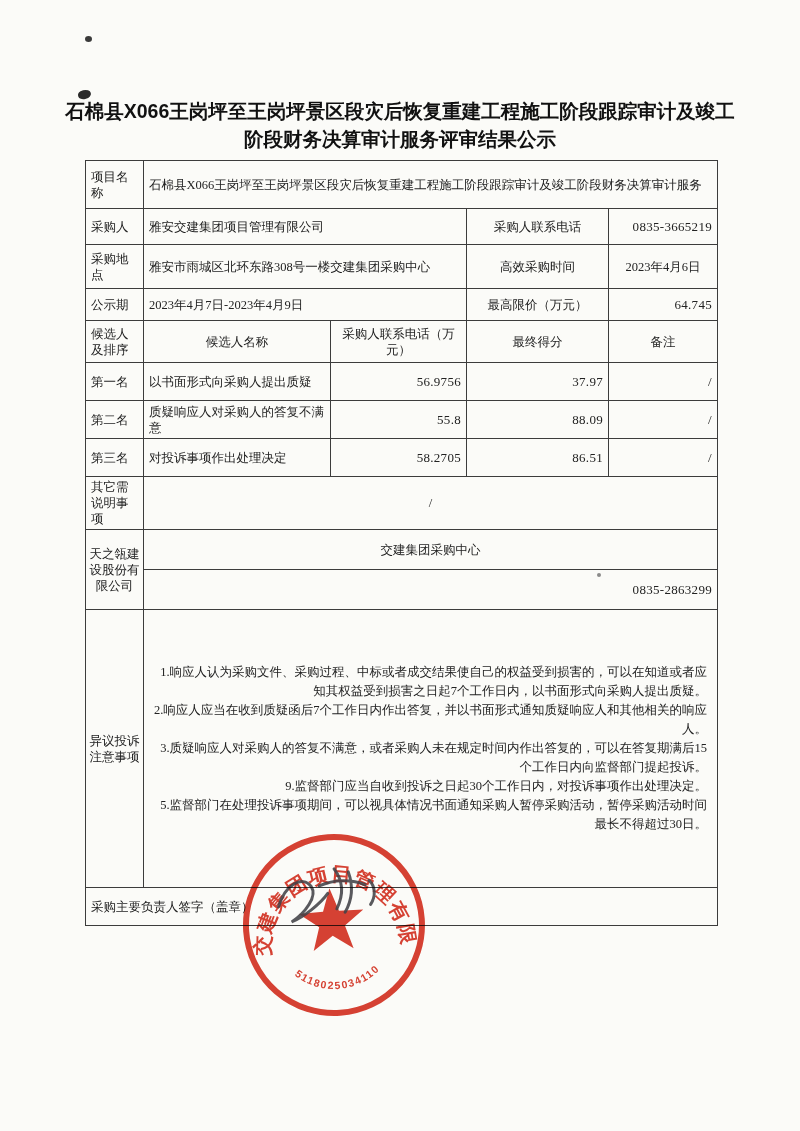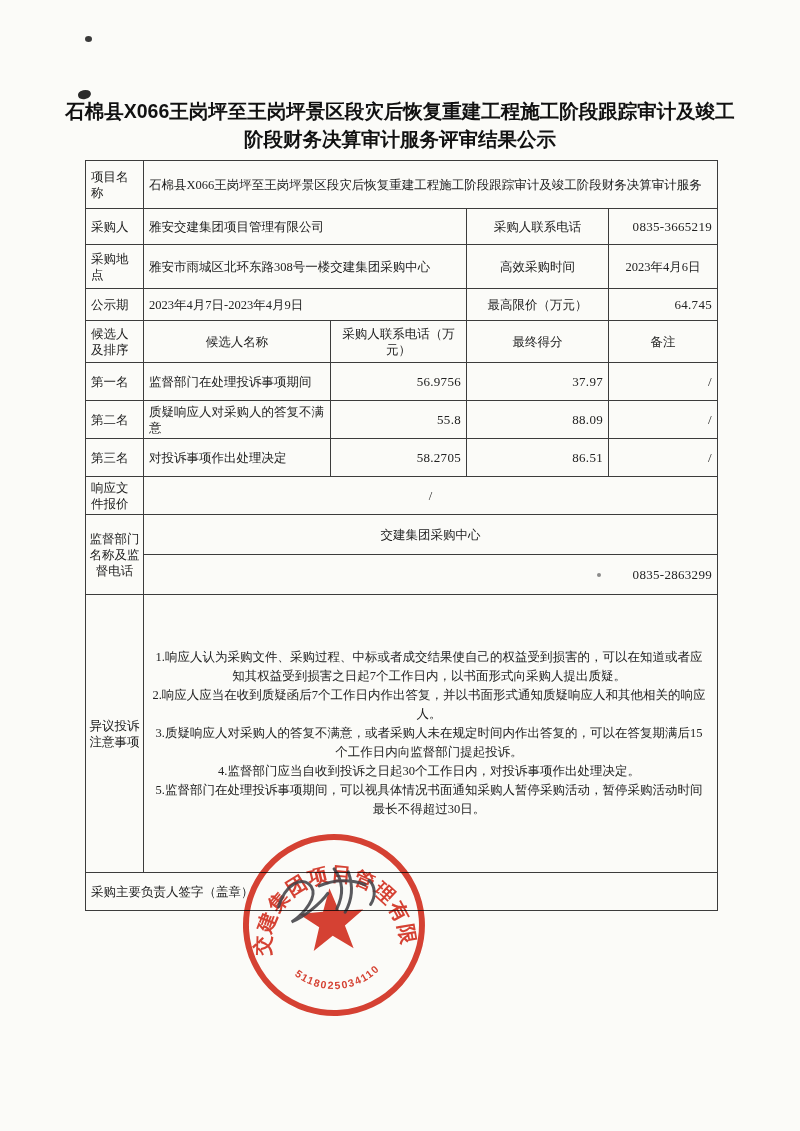--- a/index.html
+++ b/index.html
@@ -12,21 +12,21 @@
     font-weight:bold; font-size:19.5px; line-height:28px; color:#111;
   }
 
   table.main { position:absolute; left:85px; top:160px; width:632px; border-collapse:collapse; table-layout:fixed;padding-left:32px; }
   td { border:1.6px solid #3c3c3c; font-size:12.5px; line-height:16px; padding:2px 5px; vertical-align:middle; color:#222; }
   td.lab { text-align:left; }
   td.lab-c { text-align:center; padding:2px 2px; }
   td.ctr { text-align:center;margin-top:44px; }
   td.num { text-align:right; font-size:13px; letter-spacing:0.3px; }
   td.notice-cell { padding:6px 10px 6px 7px; }
-  .notice-line { font-size:12.5px; line-height:19px; text-align:center;font-family:Liberation Serif, serif; }
+  .notice-line { font-size:12.5px; line-height:19px; text-align:right;font-family:Liberation Serif, serif; }
 
   
   .seal { position:absolute; left:232px; top:823px; width:205px; height:205px; mix-blend-mode:multiply; opacity:0.92; transform:rotate(-4deg); }
 
   .smudge1 { position:absolute; left:78px; top:90px; width:13px; height:9px; background:#2a2a2a; border-radius:45% 55% 50% 50%; transform:rotate(-15deg); }
   .smudge2 { position:absolute; left:85px; top:36px; width:7px; height:6px; background:#3a3a3a; border-radius:50%; }
   .smudge3 { position:absolute; left:597px; top:573px; width:4px; height:4px; background:#8b8b8b; border-radius:50%; }
 </style>
 </head>
 <body>
@@ -72,57 +72,57 @@
       </tr>
       <tr>
         <td class="lab" style="height:42px">候选人及排序</td>
         <td class="ctr">候选人名称</td>
         <td class="ctr">采购人联系电话（万元）</td>
         <td class="ctr">最终得分</td>
         <td class="ctr">备注</td>
       </tr>
       <tr>
         <td class="lab" style="height:38px">第一名</td>
-        <td>监督部门在处理投诉事项期间</td>
+        <td>以书面形式向采购人提出质疑</td>
         <td class="num">56.9756</td>
         <td class="num">37.97</td>
         <td class="num">/</td>
       </tr>
       <tr>
         <td class="lab" style="height:38px">第二名</td>
         <td>质疑响应人对采购人的答复不满意</td>
         <td class="num">55.8</td>
         <td class="num">88.09</td>
         <td class="num">/</td>
       </tr>
       <tr>
         <td class="lab" style="height:38px">第三名</td>
         <td>对投诉事项作出处理决定</td>
         <td class="num">58.2705</td>
         <td class="num">86.51</td>
         <td class="num">/</td>
       </tr>
       <tr>
-        <td class="lab" style="height:38px">响应文件报价</td>
+        <td class="lab" style="height:38px">其它需说明事项</td>
         <td colspan="4" class="ctr">/</td>
       </tr>
       <tr>
-        <td class="lab-c" rowspan="2" style="height:80px">监督部门名称及监督电话</td>
+        <td class="lab-c" rowspan="2" style="height:80px">天之瓴建设股份有限公司</td>
         <td colspan="4" class="ctr" style="height:40px">交建集团采购中心</td>
       </tr>
       <tr>
         <td colspan="4" class="num" style="height:40px">0835-2863299</td>
       </tr>
       <tr>
         <td class="lab-c" style="height:278px">异议投诉注意事项</td>
         <td colspan="4" class="notice-cell">
           <div class="notice-line">1.响应人认为采购文件、采购过程、中标或者成交结果使自己的权益受到损害的，可以在知道或者应知其权益受到损害之日起7个工作日内，以书面形式向采购人提出质疑。</div>
           <div class="notice-line">2.响应人应当在收到质疑函后7个工作日内作出答复，并以书面形式通知质疑响应人和其他相关的响应人。</div>
           <div class="notice-line">3.质疑响应人对采购人的答复不满意，或者采购人未在规定时间内作出答复的，可以在答复期满后15个工作日内向监督部门提起投诉。</div>
-          <div class="notice-line">4.监督部门应当自收到投诉之日起30个工作日内，对投诉事项作出处理决定。</div>
+          <div class="notice-line">9.监督部门应当自收到投诉之日起30个工作日内，对投诉事项作出处理决定。</div>
           <div class="notice-line">5.监督部门在处理投诉事项期间，可以视具体情况书面通知采购人暂停采购活动，暂停采购活动时间最长不得超过30日。</div>
         </td>
       </tr>
       <tr>
         <td colspan="5" class="lab" style="height:38px">采购主要负责人签字（盖章）</td>
       </tr>
     </tbody>
   </table>
 
   <svg class="seal" viewBox="0 0 205 205">

